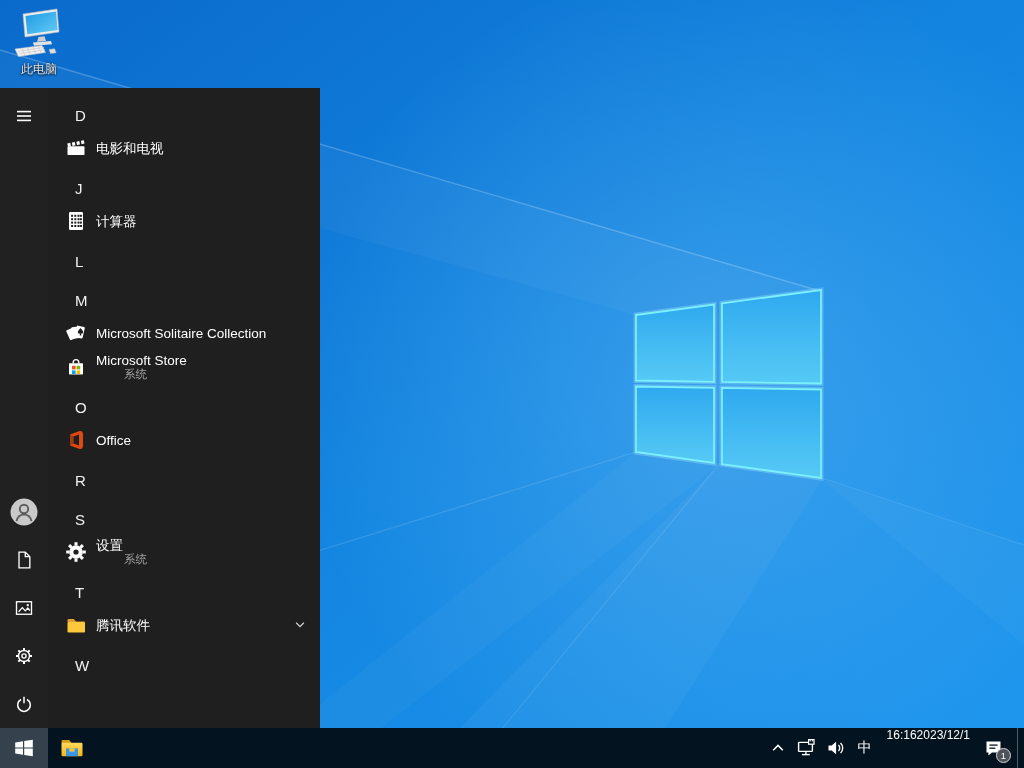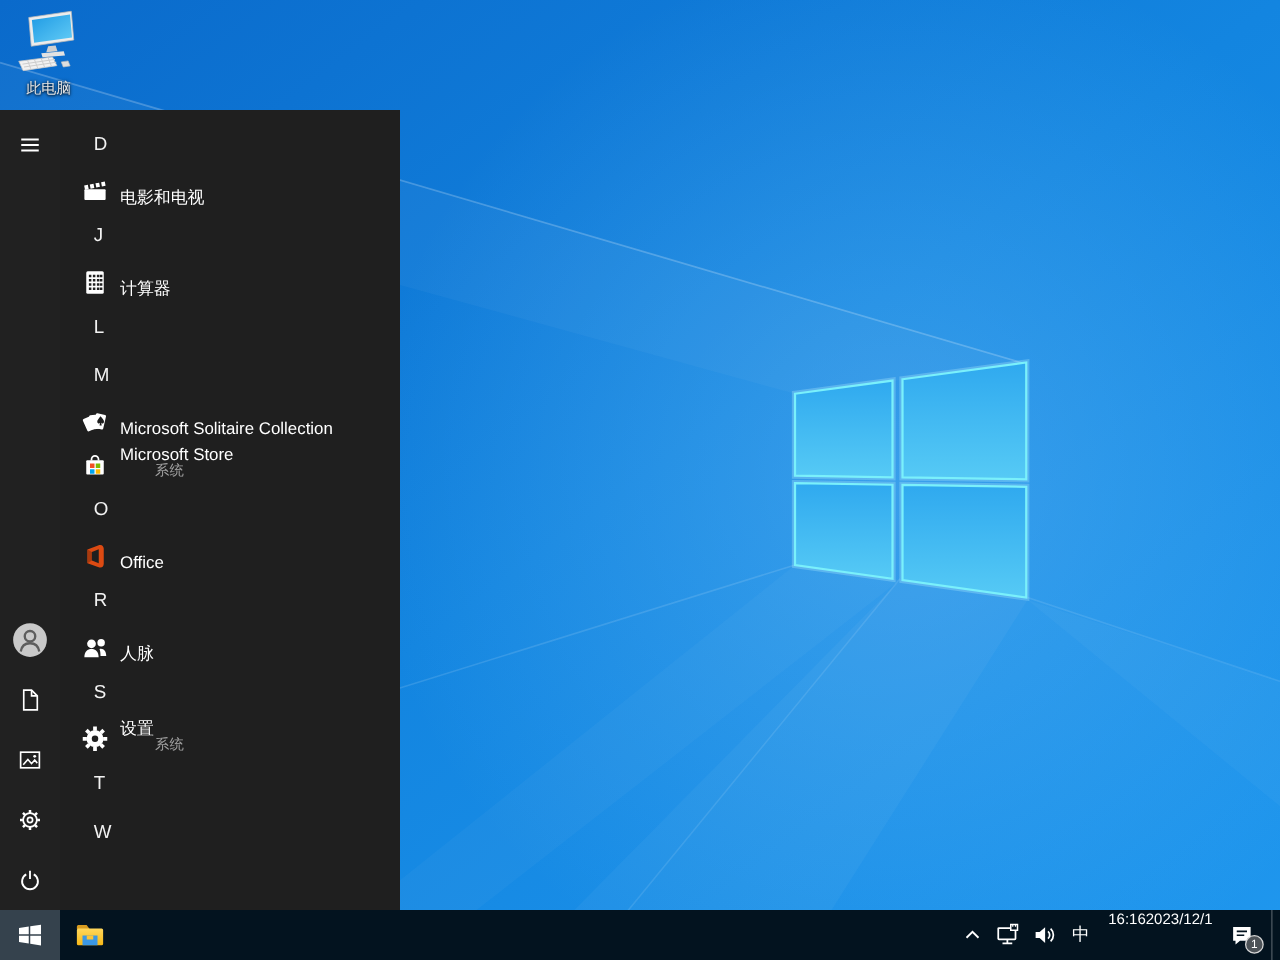--- a/index.html
+++ b/index.html
@@ -18,21 +18,21 @@
   
   .start-menu{position:absolute;left:0;top:88px;width:320px;height:640px;
     background:#1f1f1f;display:flex;color:#fff;z-index:5;}
   .rail{width:48px;flex:0 0 48px;display:flex;flex-direction:column;align-items:center;background:#212121;}
   .rail-btn{width:48px;height:48px;display:flex;align-items:center;justify-content:center;cursor:pointer;}
   .rail-top{margin-top:4px;}
   .rail-spacer{flex:1;}
   .app-list{flex:1;padding-top:4px;overflow:hidden;}
   .letter-row{height:39px;box-sizing:border-box;display:flex;align-items:center;
     padding:8px 0 0 27px;font-size:15px;color:#f2f2f2;cursor:pointer;}
-  .app-row{height:34px;box-sizing:border-box;display:flex;align-items:flex-end;
+  .app-row{height:34px;box-sizing:border-box;display:flex;align-items:center;
     padding:0 14px 0 16px;gap:8px;cursor:pointer;}
   .app-text{display:flex;flex-direction:column;justify-content:center;min-width:0;}
   .app-label{font-size:13.5px;color:#fff;line-height:15px;white-space:nowrap;}
   .app-sub{font-size:11.5px;color:#a3a3a3;line-height:13px;margin-left:28px;}
   .chevron{margin-left:auto;display:flex;align-items:center;}
 
   
   .taskbar{position:absolute;left:0;bottom:0;width:1024px;height:40px;
     background:#03131f;display:flex;align-items:stretch;z-index:10;}
   .start-btn{width:48px;flex:0 0 48px;background:#35424d;display:flex;align-items:center;justify-content:center;cursor:pointer;}
@@ -294,35 +294,20 @@
             <path d="M9.5 8.6 L15 6.4 V17.6 L9.5 15.4 Z" fill="#1f1f1f"></path>
           </svg>
         </span>
         <div class="app-text">
           <div class="app-label">Office</div>
         </div>
       </div>
       <div class="letter-row">
         <span>R</span>
       </div>
-      <div class="app-row">
-        <span style="display: flex; align-items: center; justify-content: center;">
-          <svg width="24" height="24" viewBox="0 0 24 24">
-            <g fill="#fff">
-              <circle cx="9.2" cy="9" r="3.5"></circle>
-              <path d="M3.5 19.8 c0-4.6 2.6-6.6 5.7-6.6 s5.7 2 5.7 6.6 z"></path>
-              <circle cx="16.9" cy="8.2" r="3"></circle>
-              <path d="M15.6 13.1 c3.2-0.8 5.4 1.6 5.4 5.6 h-4.6 c0-2.3-0.2-4.2-0.8-5.6 z"></path>
-            </g>
-          </svg>
-        </span>
-        <div class="app-text">
-          <div class="app-label">人脉</div>
-        </div>
-      </div>
       <div class="letter-row">
         <span>S</span>
       </div>
       <div class="app-row">
         <span style="display: flex; align-items: center; justify-content: center;">
           <svg width="24" height="24" viewBox="0 0 24 24">
             <g stroke="#fff" stroke-width="3">
               <line x1="18.5" y1="12" x2="21.8" y2="12"></line>
               <line x1="16.6" y1="16.6" x2="18.9" y2="18.9"></line>
               <line x1="12" y1="18.5" x2="12" y2="21.8"></line>
@@ -336,20 +321,36 @@
             <circle cx="12" cy="12" r="2.6" fill="#1f1f1f"></circle>
           </svg>
         </span>
         <div class="app-text">
           <div class="app-label">设置</div>
           <div class="app-sub">系统</div>
         </div>
       </div>
       <div class="letter-row">
         <span>T</span>
+      </div>
+      <div class="app-row">
+        <span style="display: flex; align-items: center; justify-content: center;">
+          <svg width="24" height="24" viewBox="0 0 24 24">
+            <path d="M3.5 9 V7 a1 1 0 0 1 1-1 h5.3 l2.2 2.6 h8 a1 1 0 0 1 1 1 V9.6 z" fill="#e2a032"></path>
+            <rect x="3.5" y="9" width="17.5" height="10.5" rx="1" fill="#fdc839"></rect>
+          </svg>
+        </span>
+        <div class="app-text">
+          <div class="app-label">腾讯软件</div>
+        </div>
+        <span class="chevron">
+          <svg width="12" height="12" viewBox="0 0 12 12">
+            <path d="M2.2 3.8 L6 7.6 L9.8 3.8" stroke="#d0d0d0" stroke-width="1.3" fill="none"></path>
+          </svg>
+        </span>
       </div>
       <div class="letter-row">
         <span>W</span>
       </div>
     </div>
 </div>
 
 <div class="taskbar">
   <div class="start-btn" id="start-btn">
       <span style="display: flex; align-items: center; justify-content: center;">

